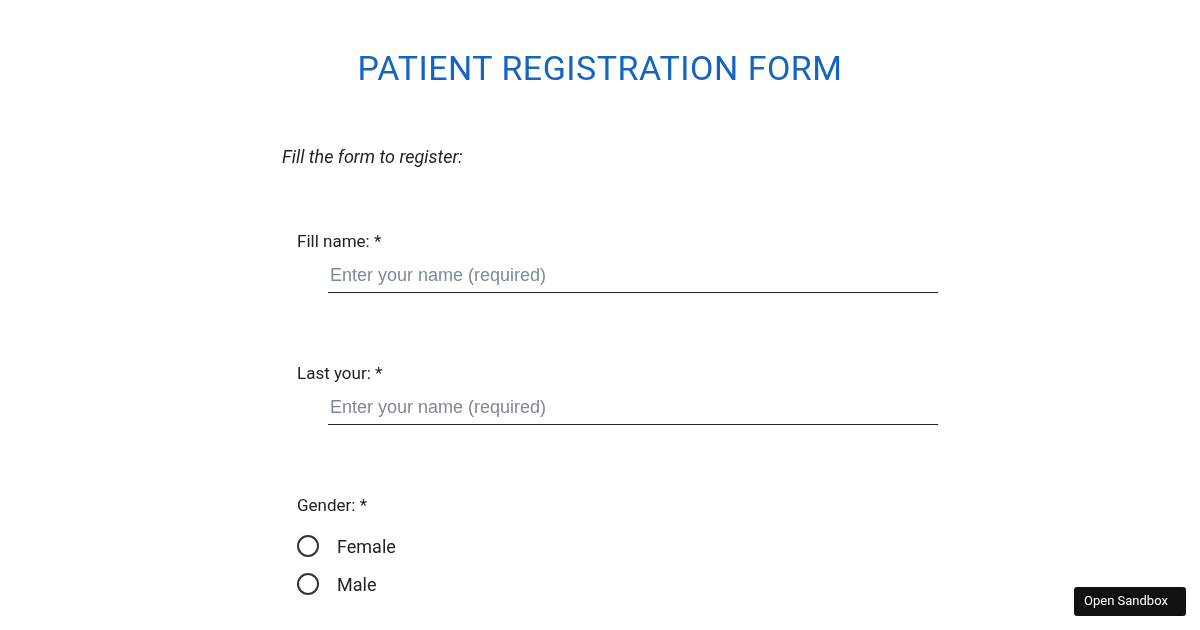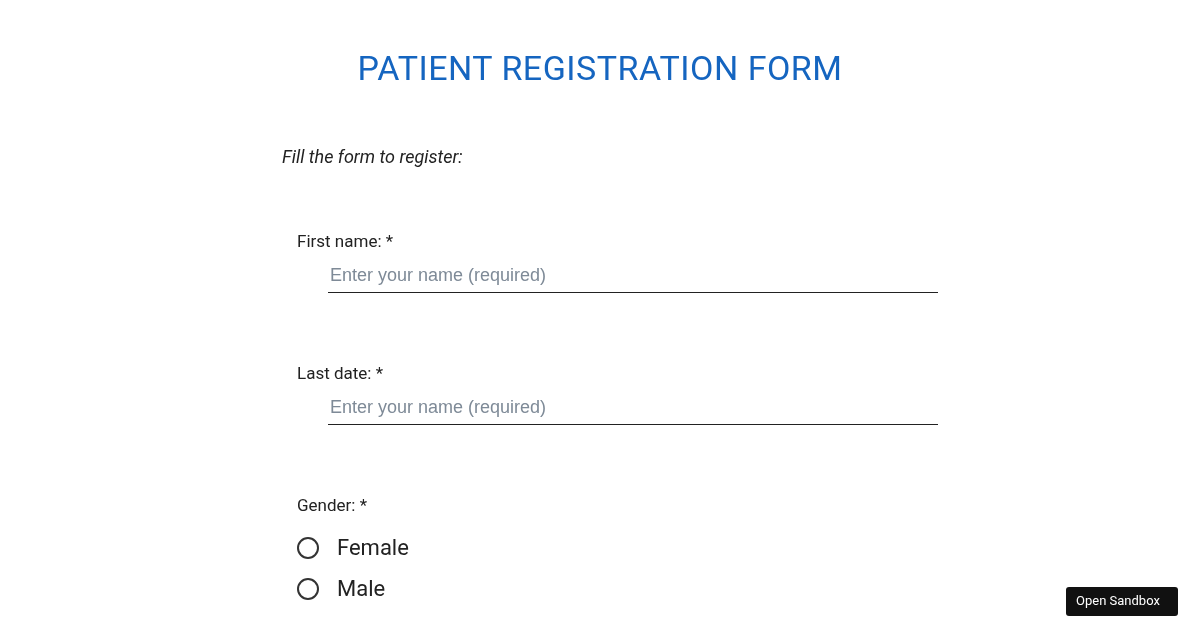--- a/index.html
+++ b/index.html
@@ -67,26 +67,26 @@
 .radio-circle {
   appearance: none;
   width: 22px;
   height: 22px;
   border: 2px solid #333;
   border-radius: 50%;
   margin-right: 18px;
   cursor: pointer;
 }
 .radio-label {
-  font-size: 22px;
+  font-size: 18px;
   color: #222;
 }
 .sandbox-btn {
   position: absolute;
-  right: 22px;
+  right: 14px;
   bottom: 14px;
   background: #111;
   color: #fff;
   font-size: 13px;
   padding: 6px 10px;
   border-radius: 3px;
   line-height: 1.3;
   width: 112px;
   cursor: pointer;
 }
@@ -94,26 +94,26 @@
 </head>
 <body>
 
 <div class="container">
   <h1 class="page-title">PATIENT REGISTRATION FORM</h1>
   <div class="subtitle">Fill the form to register:</div>
 
   <div class="form-area">
 
     <div class="field-group">
-      <label class="field-label">First name: *</label>
+      <label class="field-label">Fill name: *</label>
       <input type="text" class="text-input" placeholder="Enter your name (required)" style="">
     </div>
 
     <div class="field-group">
-      <label class="field-label">Last date: *</label>
+      <label class="field-label">Last your: *</label>
       <input type="text" class="text-input" placeholder="Enter your name (required)" style="">
     </div>
 
     <div class="field-group" style="margin-bottom:54px;">
       <label class="field-label">Gender: *</label>
       <div class="radio-group">
         <div class="radio-row">
           <input type="radio" name="gender" class="radio-circle" style="">
           <span class="radio-label">Female</span>
         </div>

